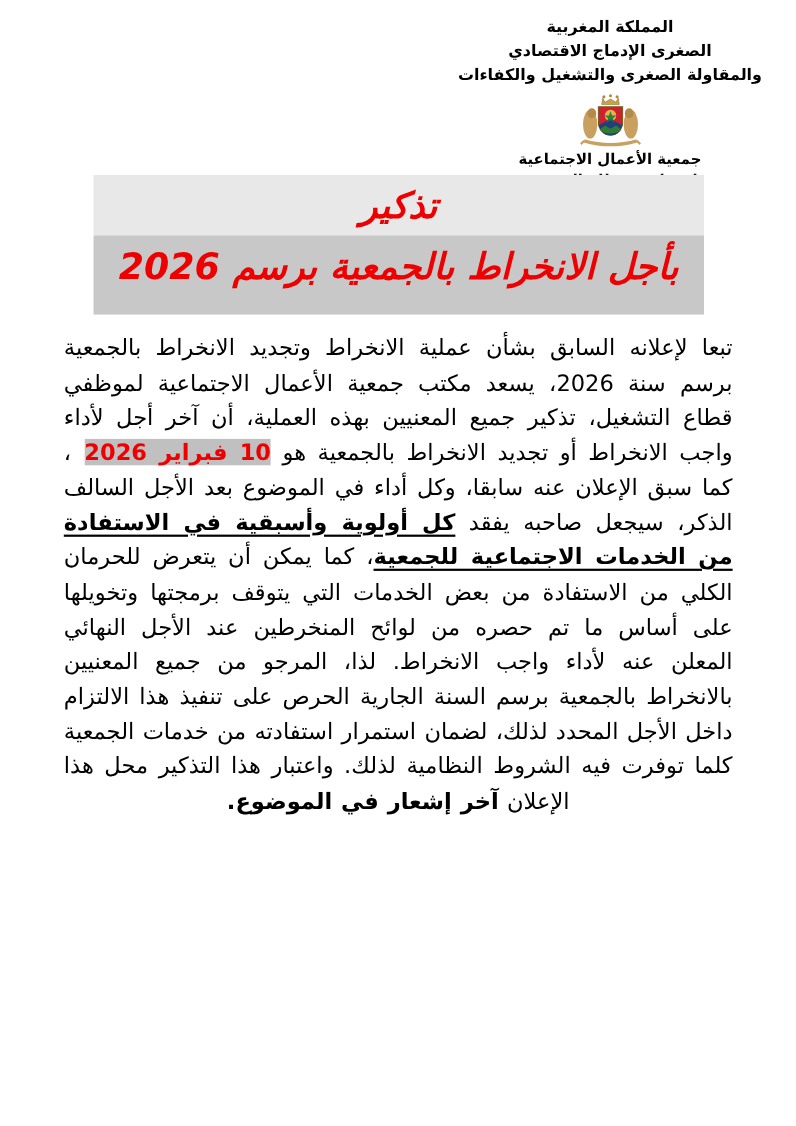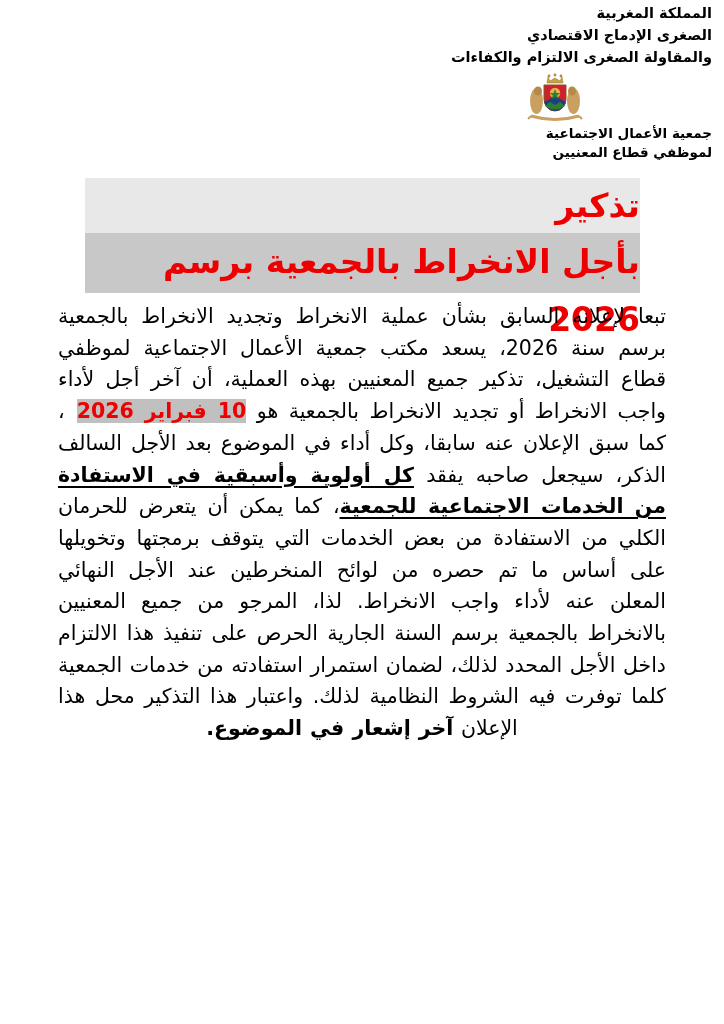--- a/index.html
+++ b/index.html
@@ -11,50 +11,52 @@
     margin: 0 auto;
     background: var(--page-bg, #ffffff);
     overflow: hidden;
     font-family: "DejaVu Sans", sans-serif;
     color: var(--text-color, #000000);
   }
 
   
   .letterhead {
     position: absolute;
-    top: 2px;
+    top: 14px;
     right: 12px;
     width: 315px;
+    text-align: center;
     direction: rtl;
     font-weight: bold;
   }
   .ministry-block { font-size: 14.5px; line-height: 22px; white-space: nowrap; }
   .logo-wrap { margin: 4px auto 2px; width: 58px; height: 50px; }
   .association-block { font-size: 13.5px; line-height: 19px; white-space: nowrap; }
 
   
   .title-block {
     position: absolute;
-    top: 178px;
+    top: 159px;
     left: 85px;
     width: 555px;
-    text-align: right;
+    text-align: center;
     direction: rtl;
     font-weight: bold;
     color: var(--accent, #ee0000);
+    font-style: italic;
   }
   .title-line1 {
     background: var(--title1-bg, #e8e8e8);
     height: 55px;
     line-height: 55px;
     font-size: 33px;
   }
   .title-line2 {
     background: var(--title2-bg, #c8c8c8);
-    height: 60px;
+    height: 72px;
     line-height: 58px;
     font-size: 33px;
   }
 
   
   .body-text {
     position: absolute;
     top: 301px;
     left: 58px;
     width: 608px;
@@ -83,21 +85,21 @@
 </style>
 </head>
 <body>
 
 <div class="page">
 
   <header class="letterhead">
     <div class="ministry-block">
       <div>المملكة المغربية</div>
       <div>الصغرى الإدماج الاقتصادي</div>
-      <div>والمقاولة الصغرى الالتزام والكفاءات</div>
+      <div>والمقاولة الصغرى والتشغيل والكفاءات</div>
     </div>
 
     <div class="logo-wrap">
       <svg width="58" height="50" viewBox="0 0 58 50" xmlns="http://www.w3.org/2000/svg">
 
         <circle cx="23" cy="4" r="1.4" fill="#b5892f"></circle>
         <circle cx="29" cy="3" r="1.4" fill="#b5892f"></circle>
         <circle cx="35" cy="4" r="1.4" fill="#b5892f"></circle>
         <path d="M22 5 L24 9 L29 6 L34 9 L36 5 L37 11 L21 11 Z" fill="#c9a243" stroke="#8a6d3b" stroke-width="0.5"></path>
 

